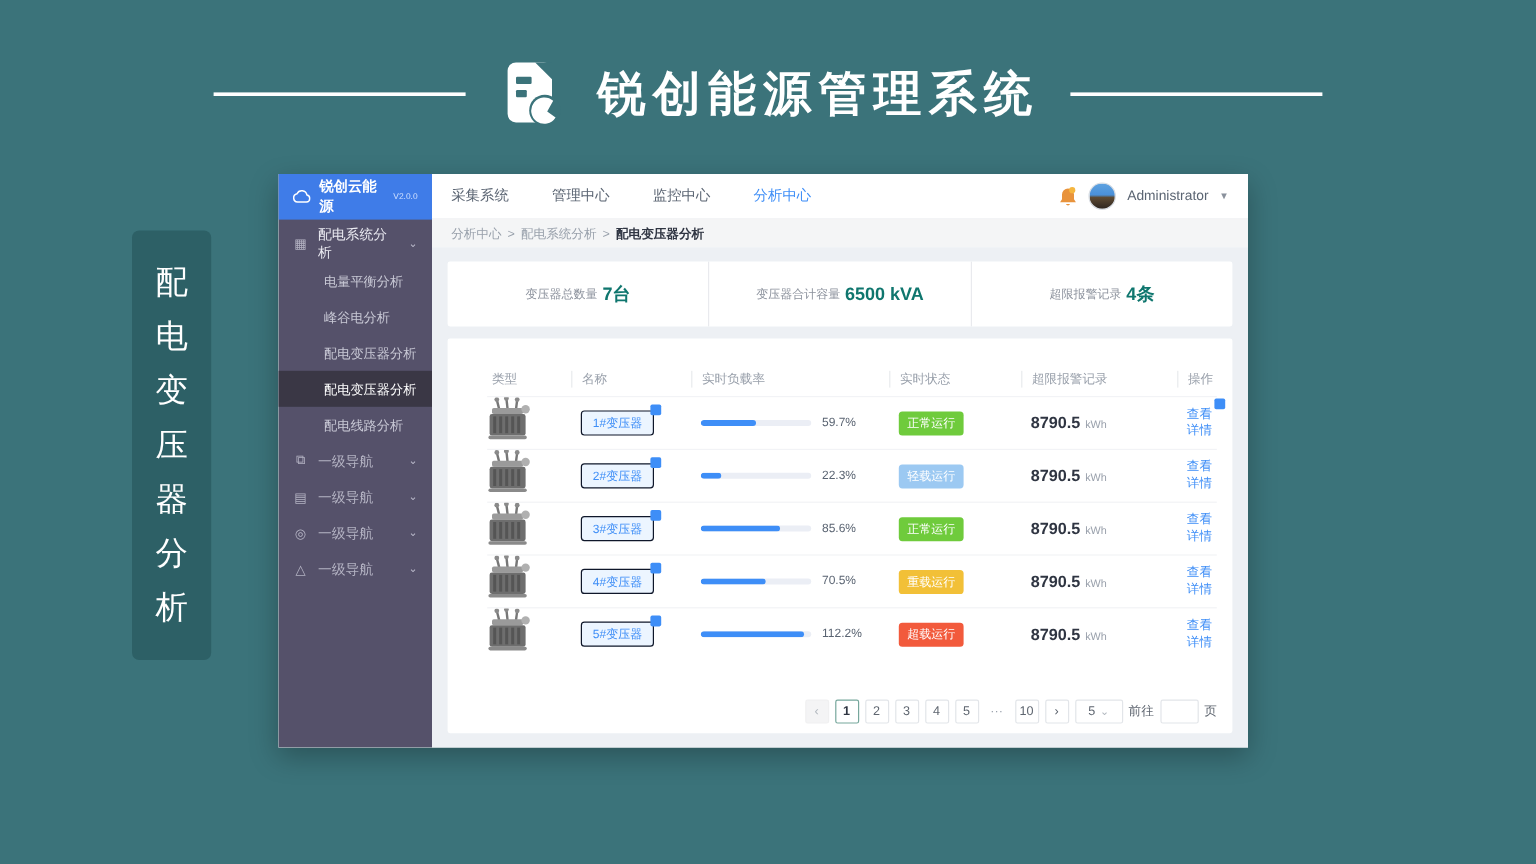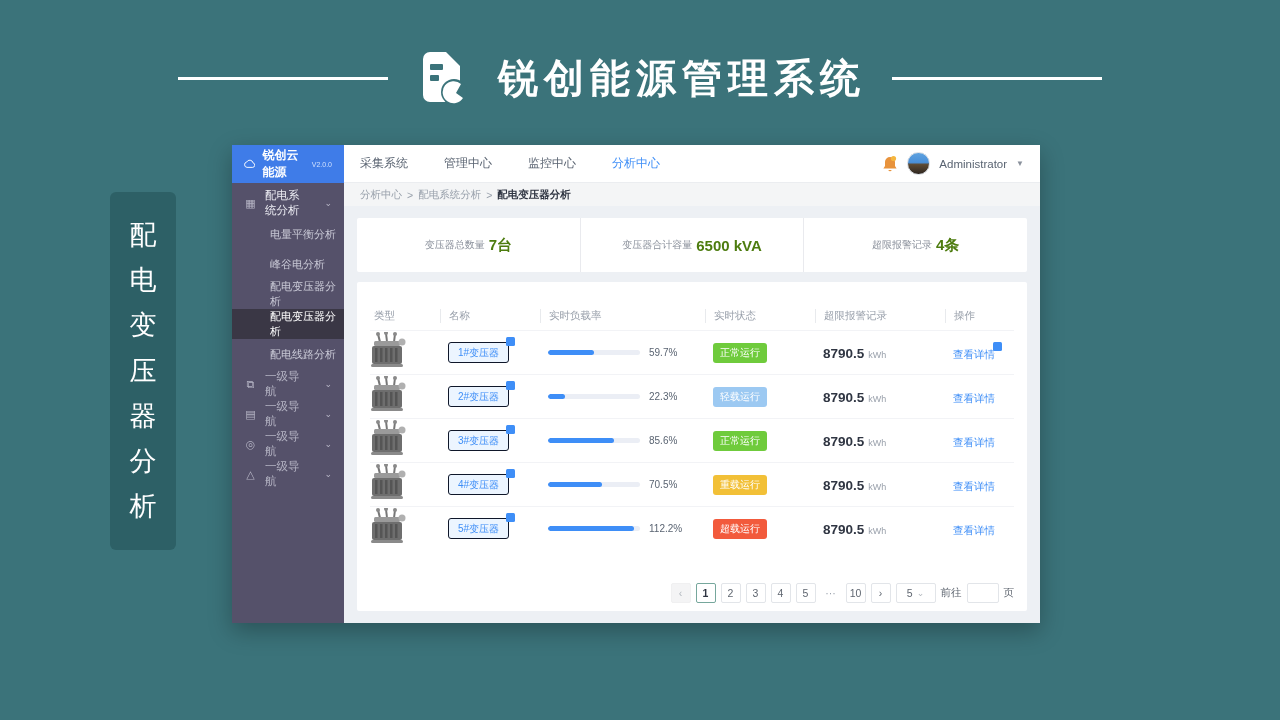--- a/index.html
+++ b/index.html
@@ -17,21 +17,21 @@
   .side-banner { position:absolute; left:110px; top:192px; width:66px; height:358px;
     background:#2d6066; border-radius:6px; display:flex; flex-direction:column;
     align-items:center; justify-content:space-evenly; padding:12px 0; }
   .side-banner span { color:#ffffff; font-size:27px; line-height:1; }
 
   
   .app { position:absolute; left:232px; top:145px; width:808px; height:478px;
     background:#ffffff; display:flex; box-shadow:0 8px 22px rgba(0,0,0,.28); overflow:hidden; }
 
   
-  .sidebar { width:112px; background:#55516a; display:flex; flex-direction:column; flex-shrink:0; }
+  .sidebar { width:128px; background:#55516a; display:flex; flex-direction:column; flex-shrink:0; }
   .logo-bar { height:38px; background:#3f7ce8; display:flex; align-items:center; padding:0 12px; gap:7px; }
   .logo-name { color:#fff; font-size:12px; font-weight:bold; }
   .logo-ver { color:#cfe0ff; font-size:7px; margin-left:2px; }
   .menu { flex:1; padding-top:4px; }
   .menu-group { height:32px; display:flex; align-items:center; padding:0 12px; gap:8px;
     color:#ececf3; font-size:11.5px; }
   .menu-group .grow { flex:1; }
   .chev { color:#b9b8c9; font-size:9px; }
   .sub-item { height:30px; display:flex; align-items:center; padding-left:38px;
     color:#c9c9d6; font-size:11px; cursor:pointer; }
@@ -60,41 +60,41 @@
     padding:0 16px; font-size:10.5px; color:#98a0ab; gap:5px; }
   .breadcrumb .current { color:#2f3542; font-weight:bold; }
 
   .content { flex:1; background:#edf0f4; padding:12px 13px; display:flex; flex-direction:column; min-height:0; }
 
   
   .stats-card { background:#fff; border-radius:2px; height:54px; display:flex; flex-shrink:0; }
   .stat { flex:1; display:flex; flex-direction:row; align-items:center; justify-content:center; gap:4px; }
   .stat + .stat { border-left:1px solid #e9eaee; }
   .stat-label { font-size:10px; color:#8b919c; }
-  .stat-value { font-size:15px; font-weight:bold; color:#4d7c0f; }
+  .stat-value { font-size:15px; font-weight:bold; color:#0f766e; }
 
   
   .summary-card { background:#fff; border-radius:2px; margin-top:10px; flex:1;
     padding:10px 13px 8px; display:flex; flex-direction:column; min-height:0; }
   .card-head { display:flex; align-items:center; }
   .sec-title { display:flex; align-items:center; gap:6px; font-size:12px; font-weight:bold; color:#2f3542; }
   .title-bar { width:3px; height:12px; background:#3e8ef7; }
   .head-controls { margin-left:auto; display:flex; align-items:center; gap:9px; }
   .btn-group { display:flex; }
   .fbtn { height:23px; padding:0 10px; font-size:10.5px; color:#5a6472; background:#fff;
     border:1px solid #dcdfe6; margin-left:-1px; display:flex; align-items:center; cursor:pointer; }
   .fbtn:first-child { border-radius:3px 0 0 3px; margin-left:0; }
   .fbtn:last-child { border-radius:0 3px 3px 0; }
   .fbtn.active { color:#3e8ef7; background:#eef6ff; border-color:#b9dcff; z-index:1; }
   .search-box { width:155px; height:23px; border:1px solid #dcdfe6; border-radius:3px;
     display:flex; align-items:center; padding:0 8px; background:#fff; }
   .search-ph { font-size:10px; color:#c0c4cc; flex:1; }
 
   
-  .tbl { margin-top:10px; }
+  .tbl { margin-top:10px;margin-left:20px; }
   .thead, .trow { display:grid; grid-template-columns:70px 100px 165px 110px 130px 1fr; align-items:center; }
   .thead { height:28px; }
   .th { font-size:10.5px; color:#99a0ab; padding-left:8px; border-left:1px solid #e8eaed; }
   .th:first-child { border-left:none; padding-left:4px; }
   .trow { height:44px; border-top:1px solid #f2f3f6; }
   .td { padding-left:8px; }
   .td:first-child { padding-left:0; }
   .tf-icon { width:36px; height:38px; }
   .name-btn { position:relative; display:inline-flex; align-items:center; height:21px; padding:0 9px;
     border:1px solid #0f172a; background:#ecf5ff; color:#3e8ef7; font-size:10px; border-radius:3px; cursor:pointer; }

